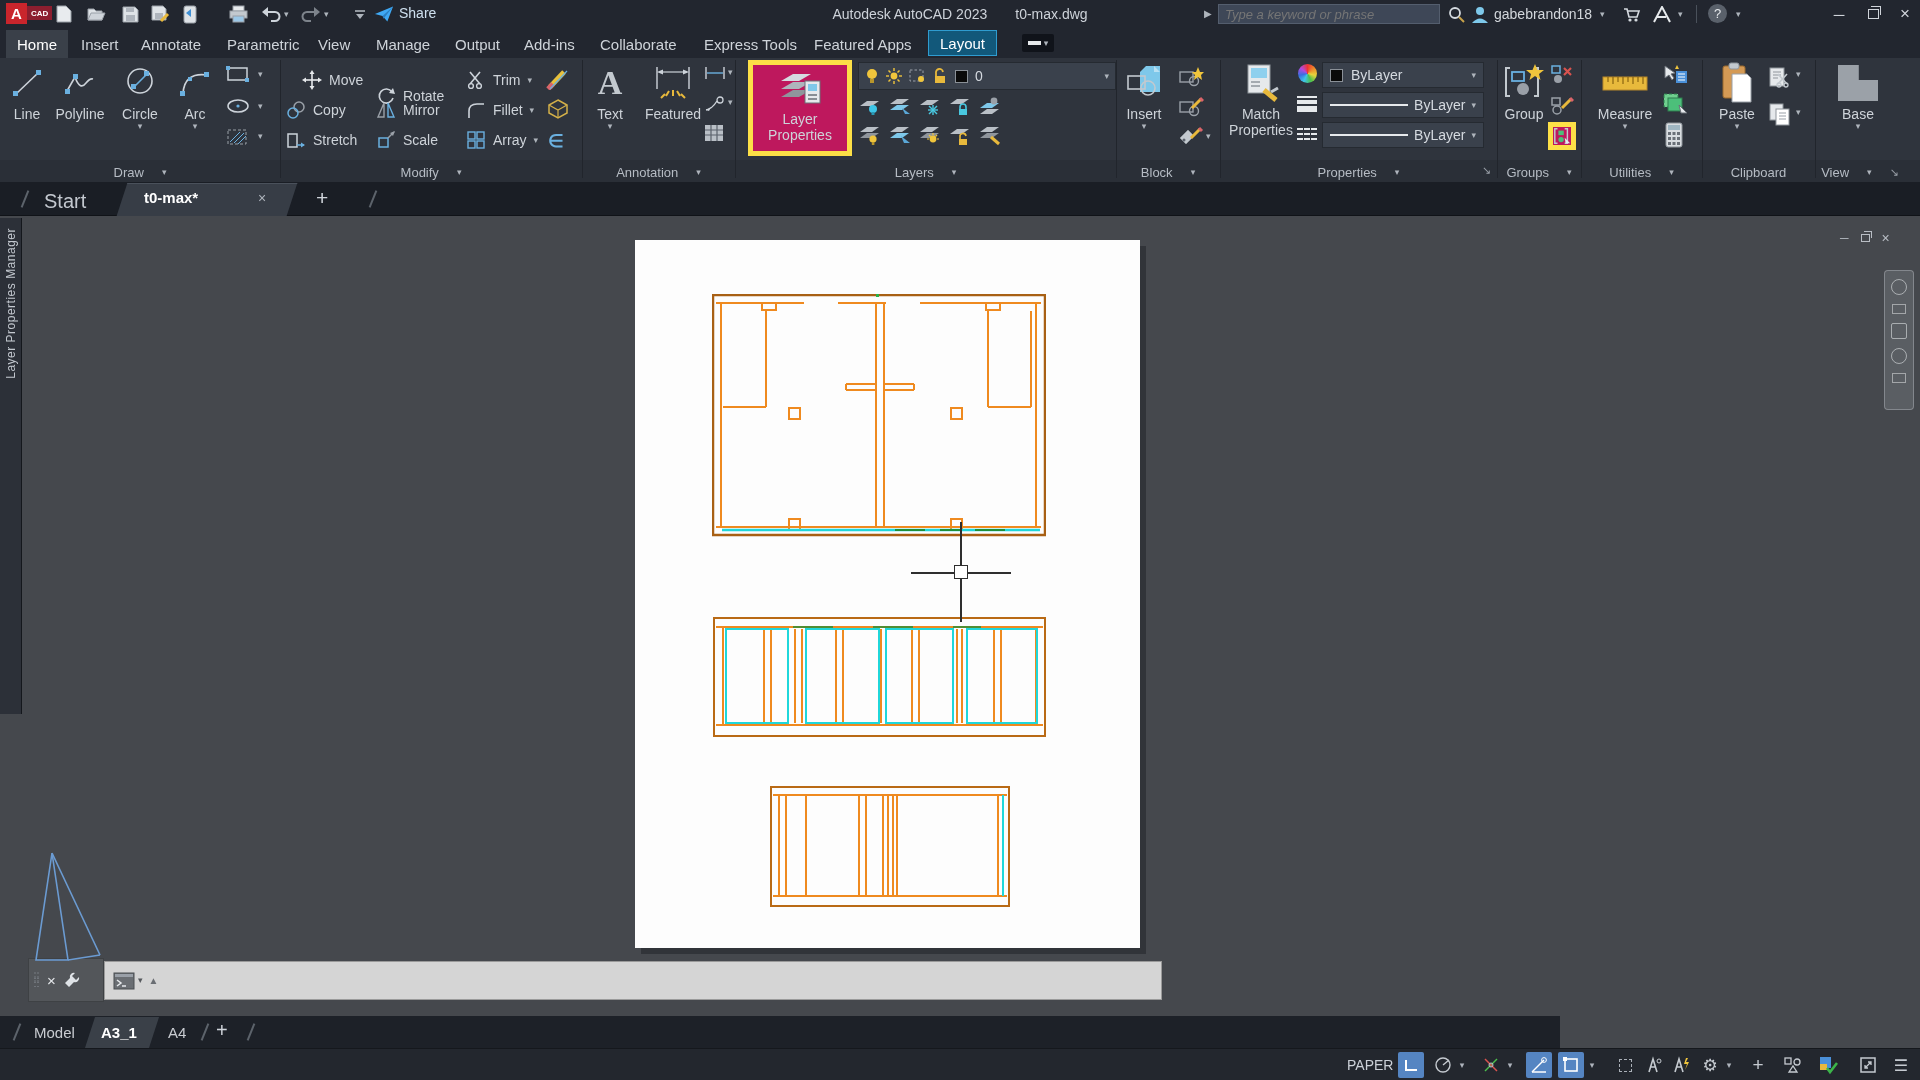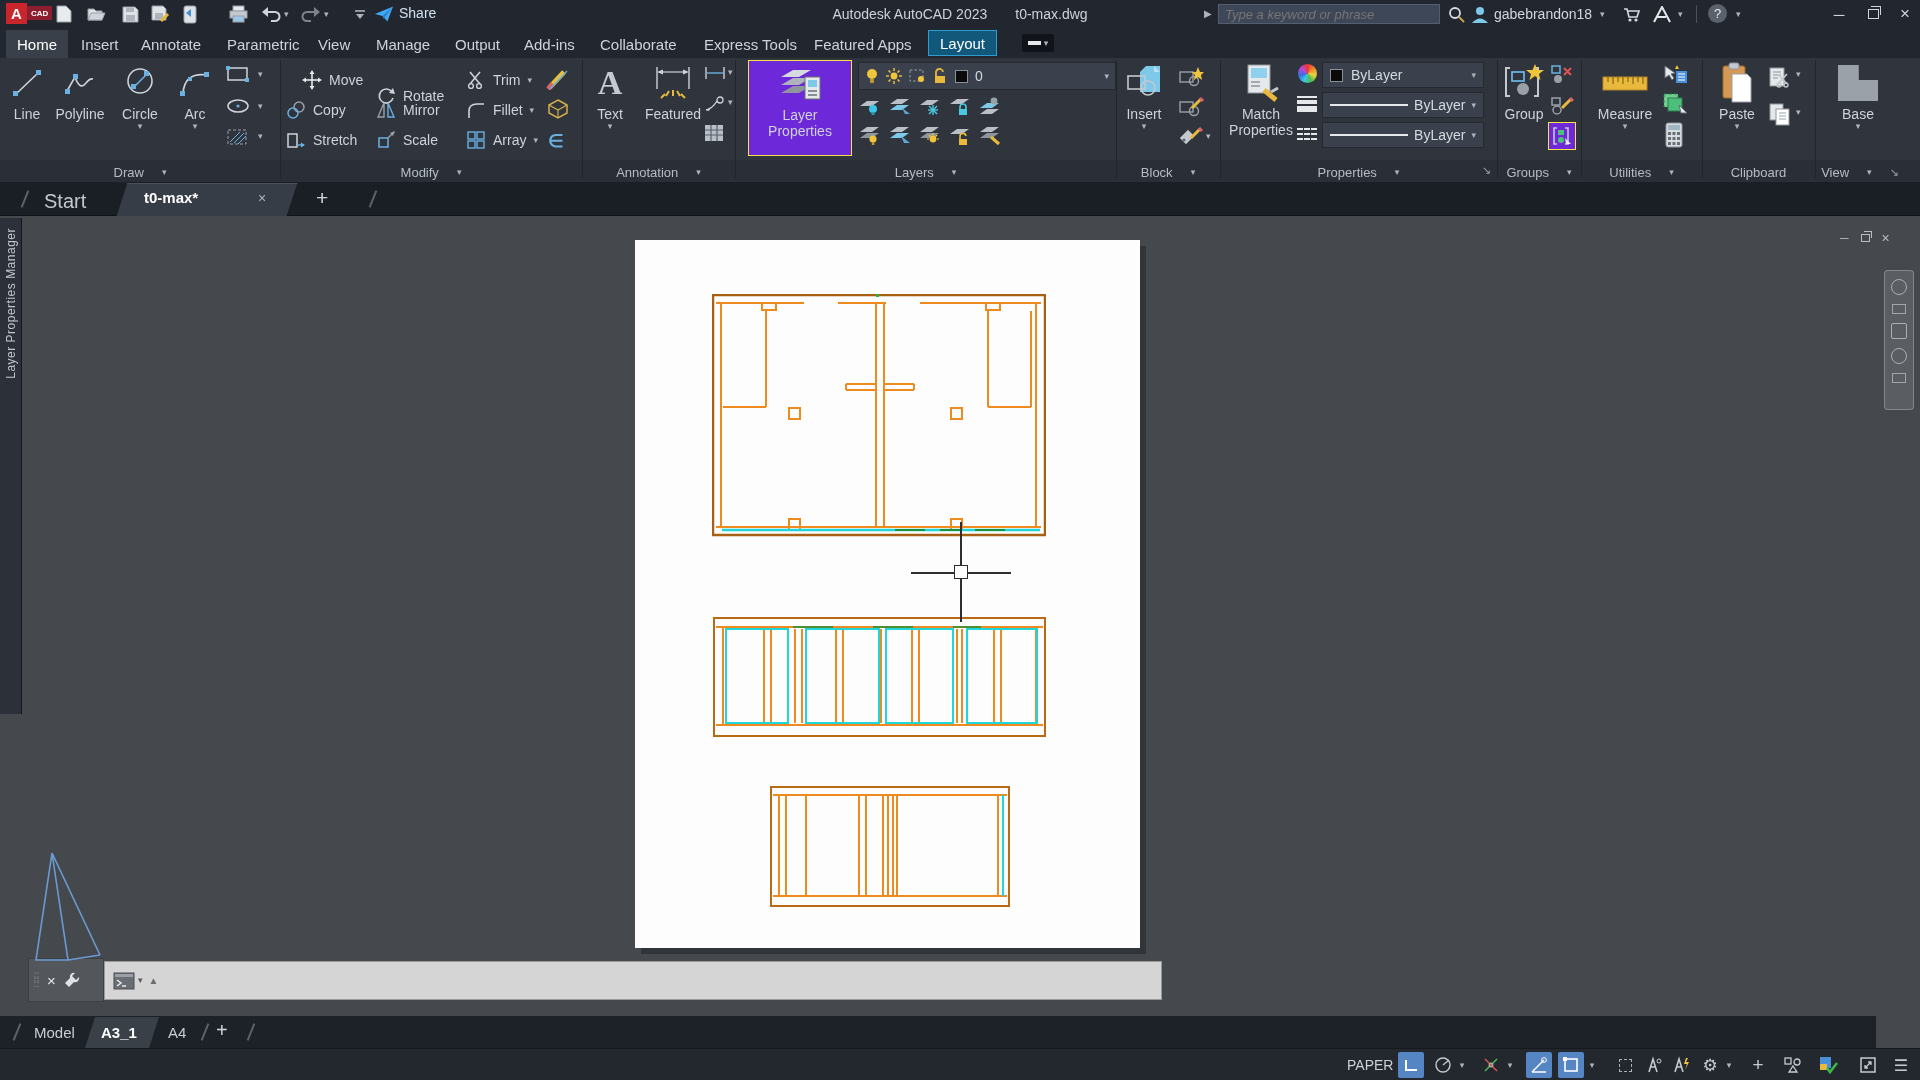--- a/index.html
+++ b/index.html
@@ -24,39 +24,39 @@
 
 .ribbon{position:absolute;left:0;top:58px;width:1920px;height:124px;background:#2f343d}
 .plabelrow{position:absolute;left:0;top:102px;width:1920px;height:22px;background:#2a2f37}
 .psep{position:absolute;top:2px;height:118px;width:1px;background:#21252c}
 .plabel{position:absolute;top:104px;height:20px;display:flex;align-items:center;justify-content:center;gap:18px;font-size:13px;color:#b6bcc4}
 .bb{position:absolute;top:2px;display:flex;flex-direction:column;align-items:center;color:#ced3d9;font-size:14px;line-height:1.15;text-align:center}
 .bb .ic{height:46px;display:flex;align-items:center;justify-content:center}
 .sb{position:absolute;display:flex;align-items:center;gap:7px;height:24px;color:#ced3d9;font-size:14px}
 .combo{position:absolute;background:#3a414c;border:1px solid #252a31;display:flex;align-items:center;font-size:14px;color:#d5dae0}
 .swatch{width:13px;height:13px;background:#0a0a0a;border:1px solid #8a9097}
-.hlbtn{border:1px solid #fde047;background:#6d28d9}
+.hlbtn{border:5px solid #fde047;background:#be185d}
 
 .ftabs{position:absolute;left:0;top:182px;width:1920px;height:34px;background:#1a1e25;border-bottom:1px solid #101318}
 .slash{position:absolute;width:2px;height:18px;background:#5c636b;transform:rotate(22deg)}
 .ftab-active{position:absolute;left:122px;top:1px;width:170px;height:33px;background:#373d46;transform:skewX(-18deg);border-top:1px solid #4a515b}
 
 .paper{position:absolute;left:635px;top:240px;width:505px;height:708px;background:#fdfdfd;box-shadow:6px 6px 0 #313439}
 .palette{position:absolute;left:0;top:218px;width:22px;height:496px;background:#2c3038;border-right:1px solid #14171c;display:flex;align-items:flex-start;justify-content:center;padding-top:10px}
 .palette span{writing-mode:vertical-rl;transform:rotate(180deg);font-size:12px;color:#c3c8cf;letter-spacing:.5px;white-space:nowrap}
 .navbar{position:absolute;left:1884px;top:270px;width:30px;height:140px;background:rgba(190,195,200,.18);border:1px solid rgba(210,215,220,.35);border-radius:4px;display:flex;flex-direction:column;align-items:center;gap:9px;padding-top:8px}
 .navbar .ni{width:16px;height:16px;border:1.5px solid rgba(235,238,240,.55);border-radius:50%}
 .navbar .nq{width:14px;height:10px;border:1.5px solid rgba(235,238,240,.5)}
 .xline{position:absolute;background:#2e2e2e}
 
 .cmddark{position:absolute;left:28px;top:958px;width:76px;height:44px;background:#53565a;border:1px solid #3e4144;display:flex;align-items:center;gap:7px;padding-left:5px}
 .cmdbar{position:absolute;left:104px;top:961px;width:1058px;height:39px;background:#d5d5d5;border:1px solid #9a9a9a;display:flex;align-items:center}
 .cmdbar input{flex:1;border:0;outline:0;background:transparent;font-size:15px;font-style:italic;letter-spacing:2px;color:#6a6a6a;font-family:"Liberation Sans",sans-serif}
 
-.ltabs{position:absolute;left:0;top:1016px;width:1876px;height:32px;background:#1d2128}
+.ltabs{position:absolute;left:0;top:1016px;width:1560px;height:32px;background:#1d2128}
 .ltab{position:absolute;top:0;height:32px;display:flex;align-items:center;font-size:15px;color:#c9ccd1}
 .ltab-active-bg{position:absolute;left:90px;top:1px;width:64px;height:31px;background:#3a4048;transform:skewX(-18deg)}
 
 .sbar{position:absolute;left:0;top:1048px;width:1920px;height:32px;background:#23272e;border-top:1px solid #15181d}
 .stbtn{position:absolute;top:3px;width:26px;height:26px;display:flex;align-items:center;justify-content:center;color:#c5cad0}
 .stbtn.on{background:#5585c2;border-radius:2px;color:#fff}
 .stdd{position:absolute;top:3px;width:12px;height:26px;display:flex;align-items:center;justify-content:center;color:#aeb4bc;font-size:9px}
 </style>
 </head>
 <body>

